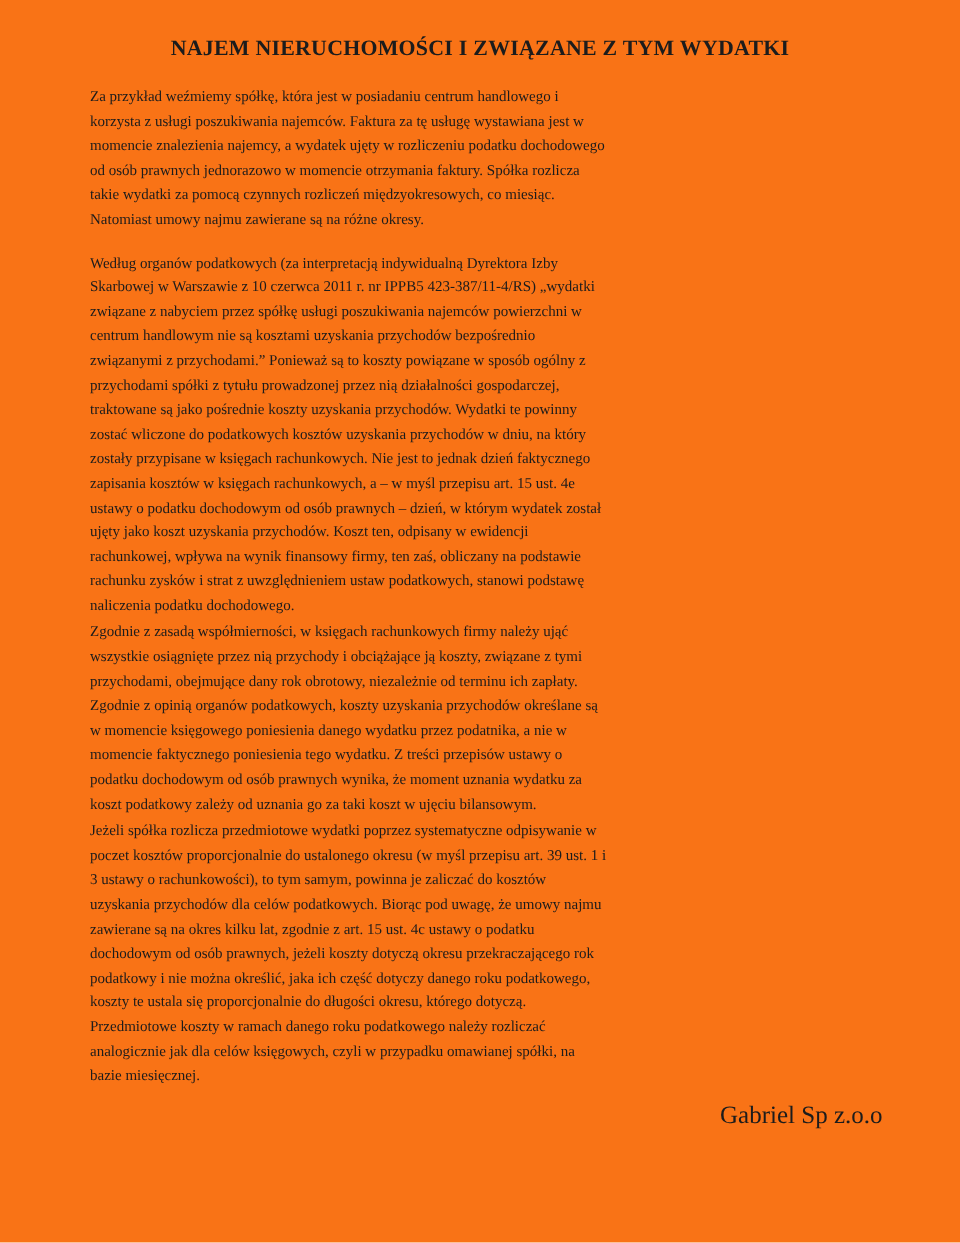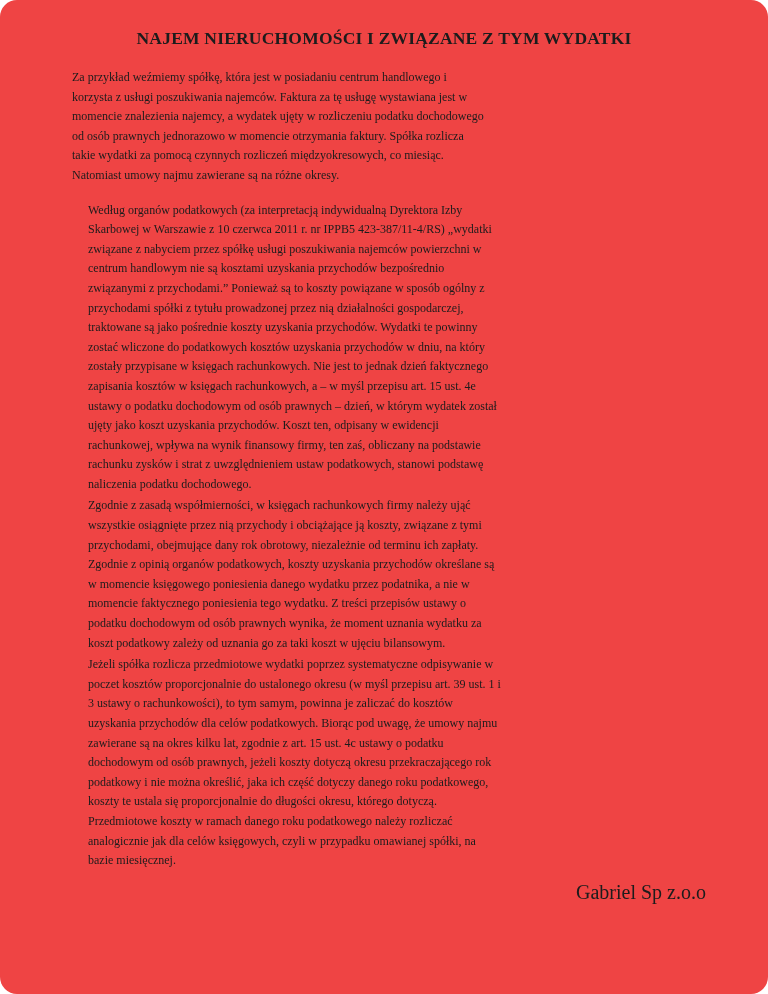--- a/index.html
+++ b/index.html
@@ -28,33 +28,33 @@
   }
   .content {
     margin: 19px 40px 0 72px;
     font-size: 12px;
     line-height: 19.6px;
   }
   .para {
     margin: 0;
     white-space: pre;
   }
-  .para + .para { margin-top: 2px; margin-left: 16px; }
+  .para + .para { margin-top: 2px; }
   .para:nth-of-type(2) { margin-top: 15px; }
   .signature {
     margin: 12px 62px 0 72px;
     text-align: right;
     font-size: 20px;
     line-height: 19.6px;
   }
 </style>
 </head>
 <body>
 
-<div class="page" style="background: #ef4444; color: rgb(28, 28, 28); border-radius: 17px;">
+<div class="page" style="background: #f97316; color: rgb(28, 28, 28);">
   <h1 class="title">NAJEM NIERUCHOMOŚCI I ZWIĄZANE Z TYM WYDATKI</h1>
 
   <div class="content" id="document-body">
       <p class="para">Za przykład weźmiemy spółkę, która jest w posiadaniu centrum handlowego i
 korzysta z usługi poszukiwania najemców. Faktura za tę usługę wystawiana jest w
 momencie znalezienia najemcy, a wydatek ujęty w rozliczeniu podatku dochodowego
 od osób prawnych jednorazowo w momencie otrzymania faktury. Spółka rozlicza
 takie wydatki za pomocą czynnych rozliczeń międzyokresowych, co miesiąc.
 Natomiast umowy najmu zawierane są na różne okresy.</p>
       <p class="para">Według organów podatkowych (za interpretacją indywidualną Dyrektora Izby

